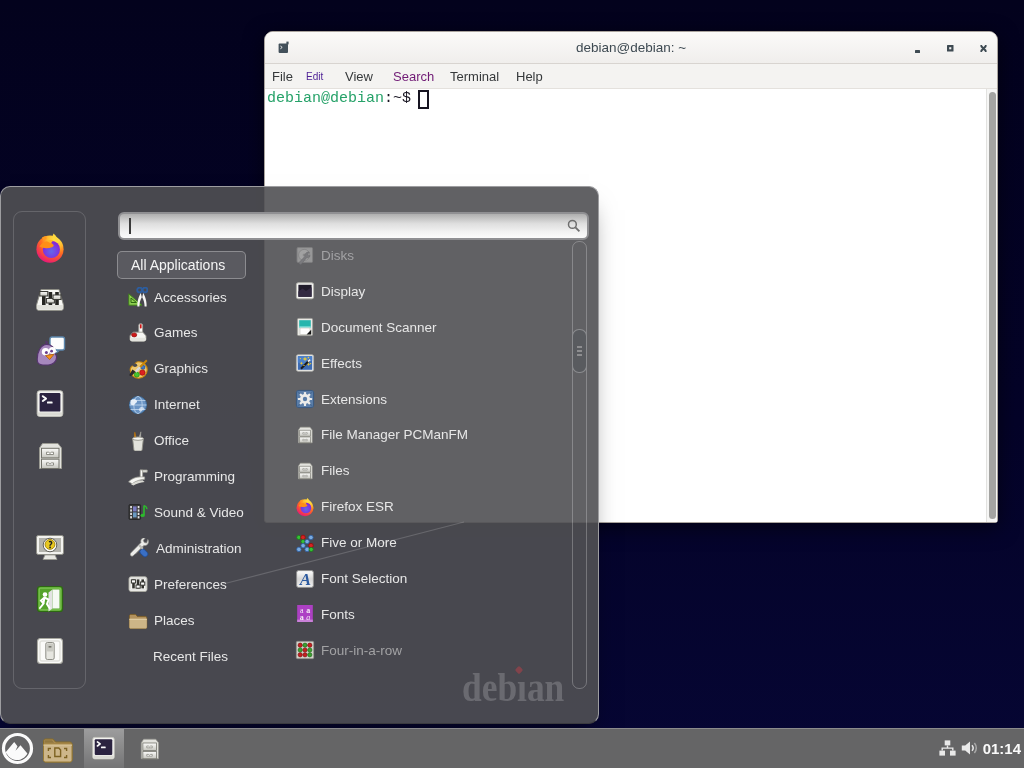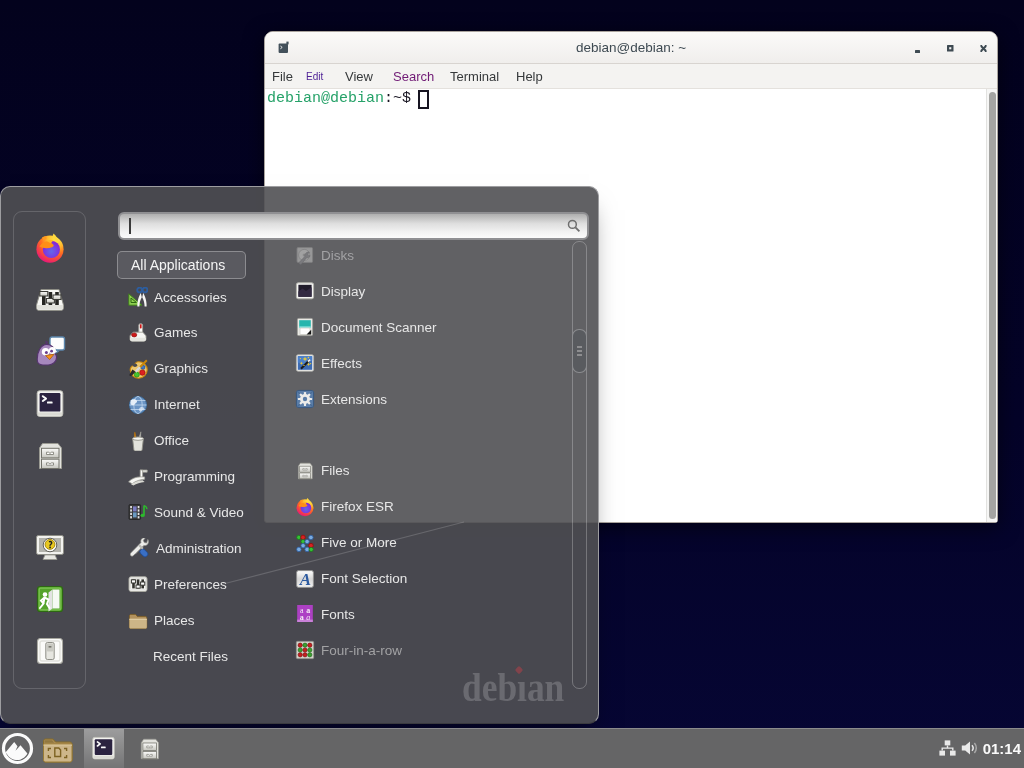--- a/index.html
+++ b/index.html
@@ -342,20 +342,26 @@
   <rect x="8.9" y="2.9" width="2.2" height="3" rx=".7" transform="rotate(45 10 10)"></rect>
   <rect x="8.9" y="14.1" width="2.2" height="3" rx=".7" transform="rotate(45 10 10)"></rect>
   <rect x="2.9" y="8.9" width="3" height="2.2" rx=".7" transform="rotate(45 10 10)"></rect>
   <rect x="14.1" y="8.9" width="3" height="2.2" rx=".7" transform="rotate(45 10 10)"></rect>
           </g>
  </g>
  <circle cx="10" cy="10" r="2.2" fill="#5a7da8"></circle>
 </svg>
       <span>Extensions</span>
     </div>
+    <div class="row" style="left:294px;top:237.9px">
+      <svg width="20" height="20" viewBox="0 0 32 32">
+        <use href="#cab"></use>
+      </svg>
+      <span>File Manager PCManFM</span>
+    </div>
     <div class="row" style="left:294px;top:273.8px">
       <svg width="20" height="20" viewBox="0 0 32 32">
         <use href="#cab"></use>
       </svg>
       <span>Files</span>
     </div>
     <div class="row" style="left:294px;top:309.7px">
       <svg width="20" height="20" viewBox="0 0 32 32">
         <use href="#ff"></use>
       </svg>

